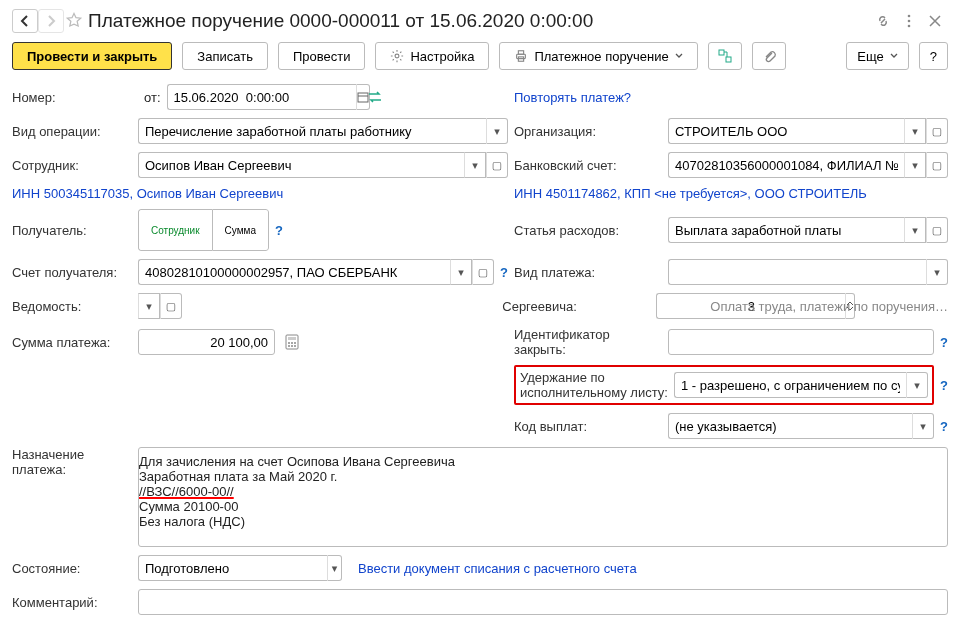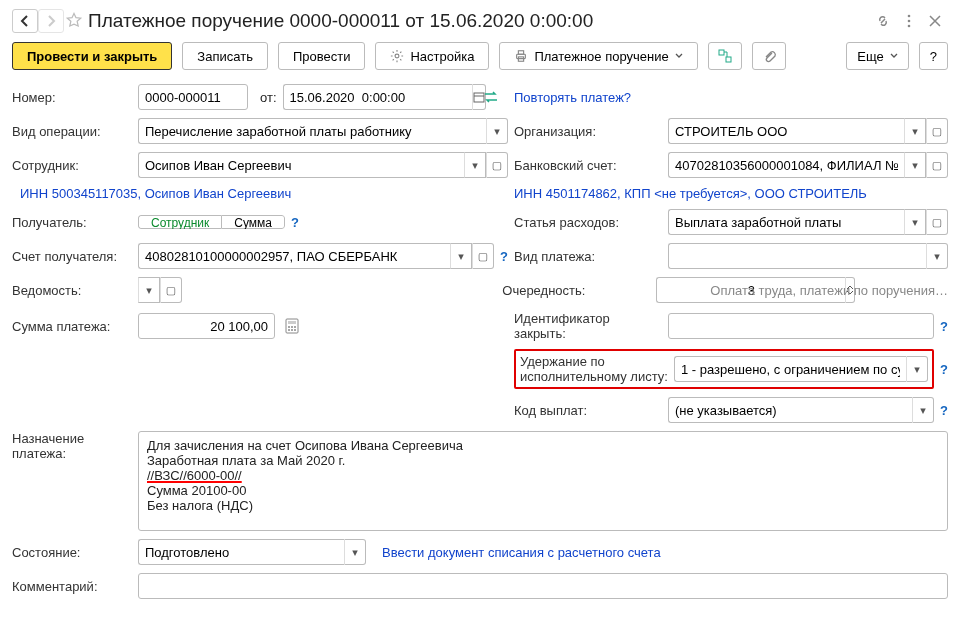--- a/index.html
+++ b/index.html
@@ -110,26 +110,26 @@
   }
   .input-group .gbtn:last-child { border-radius: 0 3px 3px 0; }
   .link { color: #1144cc; cursor: pointer; }
   .q { color: #1566c0; font-weight: bold; cursor: pointer; }
   .segbtn {
     display: inline-flex;
     border-radius: 3px;
     overflow: hidden;
   }
   .segbtn button {
-    height: 14px;
+    height: 42px;
     border: 1px solid #bbb;
     background: #fff;
     padding: 0 12px;
     cursor: pointer;
-    font-size: 12px;
+    font-size: 10px;
   }
   .segbtn button:first-child { border-radius: 3px 0 0 3px; border-right: none; }
   .segbtn button:last-child { border-radius: 0 3px 3px 0; }
   .segbtn button.active { background: #fff; color: #0a8a2d; }
   .redlined { text-decoration: underline; text-decoration-color: red; text-decoration-thickness: 2px; }
   .highlight-box {
     border: 2px solid #e00000;
     border-radius: 2px;
     padding: 3px 4px;
     display: flex;
@@ -231,21 +231,20 @@
           <path d="M1 2l3 3 3-3" stroke="#555" stroke-width="1.3" fill="none"></path>
         </svg>
       </span>
   </button>
   <button class="btn" style="padding:0 10px">?</button>
 </div>
 
 <div class="form-row">
   <div class="form-left">
     <span class="label">Номер:</span>
-    <input type="text" style="width: 110px;" value="0000-000011">
     <span style="margin-left:6px">от:</span>
     <div class="input-group" style="width:190px">
       <input type="text" value="15.06.2020  0:00:00" style="">
       <div class="gbtn">
           <svg width="12" height="12" viewBox="0 0 12 12">
             <rect x="1" y="2" width="10" height="9" fill="none" stroke="#666"></rect>
             <path d="M1 5h10" stroke="#666"></path>
           </svg>
         </div>
     </div>
@@ -292,21 +291,21 @@
     <div class="input-group" style="flex:1">
       <input type="text" value="40702810356000001084, ФИЛИАЛ № 770" style="">
       <div class="gbtn">▾</div>
       <div class="gbtn">▢</div>
     </div>
   </div>
 </div>
 
 <div class="form-row">
   <div class="form-left">
-    <span class="link" style="margin-left:8px">ИНН 500345117035, Осипов Иван Сергеевич</span>
+    <span class="link" style="margin-left:0">ИНН 500345117035, Осипов Иван Сергеевич</span>
   </div>
   <div class="form-right">
     <span class="link">ИНН 4501174862, КПП &lt;не требуется&gt;, ООО СТРОИТЕЛЬ</span>
   </div>
 </div>
 
 <div class="form-row">
   <div class="form-left">
     <span class="label">Получатель:</span>
     <div class="segbtn">
@@ -346,21 +345,21 @@
 
 <div class="form-row">
   <div class="form-left">
     <span class="label">Ведомость:</span>
     <div class="input-group" style="flex:1">
       <div class="gbtn">▾</div>
       <div class="gbtn">▢</div>
     </div>
   </div>
   <div class="form-right">
-    <span class="label-right">Очередность:</span>
+    <span class="label-right">Сергеевича:</span>
     <div class="input-group" style="width:48px">
       <input type="text" style="text-align: center;" value="3">
       <div class="gbtn" style="flex-direction:column;width:18px">
         <svg width="8" height="5" viewBox="0 0 8 5">
             <path d="M1 4l3-3 3 3" stroke="#555" fill="none"></path>
           </svg>
         <svg width="8" height="5" viewBox="0 0 8 5">
             <path d="M1 1l3 3 3-3" stroke="#555" fill="none"></path>
           </svg>
       </div>
@@ -414,32 +413,32 @@
     <div class="input-group" style="flex:1">
       <input type="text" value="(не указывается)" style="">
       <div class="gbtn">▾</div>
     </div>
     <span class="q">?</span>
   </div>
 </div>
 
 <div class="form-row" style="align-items:flex-start">
   <span class="label">Назначение платежа:</span>
-  <div style="flex:1;border:1px solid #bbb;border-radius:3px;padding:6px 8px;min-height:100px">
+  <div style="flex:1;border:1px solid #bbb;border-radius:3px;padding:6px 0;min-height:100px">
     <div>Для зачисления на счет Осипова Ивана Сергеевича</div>
     <div>Заработная плата за Май 2020 г.</div>
     <div class="redlined" style="display:inline-block">//ВЗС//6000-00//</div>
     <div>Сумма 20100-00</div>
     <div>Без налога (НДС)</div>
   </div>
 </div>
 
 <div class="form-row">
   <span class="label">Состояние:</span>
-  <div class="input-group" style="width:228px">
+  <div class="input-group" style="width:204px">
     <input type="text" value="Подготовлено" style="">
     <div class="gbtn">▾</div>
   </div>
   <span class="link" style="margin-left:10px">Ввести документ списания с расчетного счета</span>
 </div>
 
 <div class="form-row">
   <span class="label">Комментарий:</span>
   <input type="text" style="flex: 1 1 0%;" value="">
 </div>

